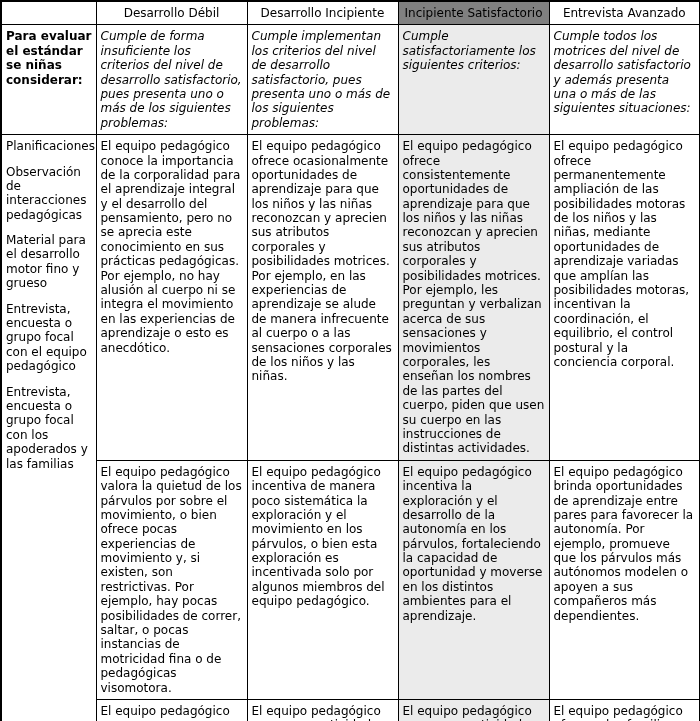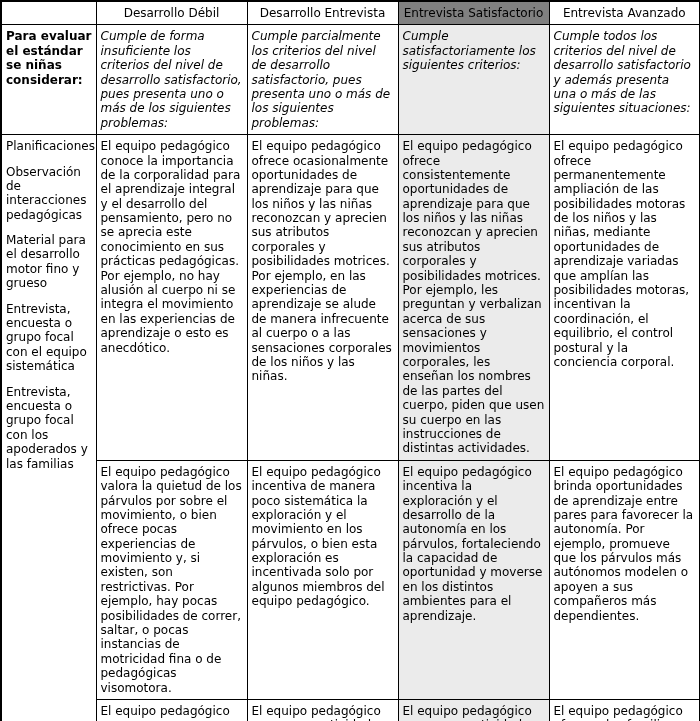--- a/index.html
+++ b/index.html
@@ -81,39 +81,39 @@
     <col class="c-lvl">
     <col class="c-lvl">
     <col class="c-lvl">
     <col class="c-lvl">
   </colgroup>
 
   <tbody>
       <tr class="header-row">
     <td class="corner"></td>
     <th class="col-head">Desarrollo Débil</th>
-    <th class="col-head">Desarrollo Entrevista</th>
-    <th class="col-head sat-head">Entrevista Satisfactorio</th>
+    <th class="col-head">Desarrollo Incipiente</th>
+    <th class="col-head sat-head">Incipiente Satisfactorio</th>
     <th class="col-head">Entrevista Avanzado</th>
   </tr>
 
   <tr class="criteria-row">
     <td class="left-title">Para evaluar el estándar se niñas considerar:</td>
     <td class="crit"><span>Cumple de forma insuficiente los criterios del nivel de desarrollo satisfactorio, pues presenta </span><b>uno o más</b><span> de los siguientes problemas:</span></td>
-    <td class="crit"><span>Cumple parcialmente los criterios del nivel de desarrollo satisfactorio, pues presenta </span><b>uno o más</b><span> de los siguientes problemas:</span></td>
+    <td class="crit"><span>Cumple implementan los criterios del nivel de desarrollo satisfactorio, pues presenta </span><b>uno o más</b><span> de los siguientes problemas:</span></td>
     <td class="crit sat-cell"><span>Cumple satisfactoriamente los siguientes criterios:</span><b></b><span></span></td>
-    <td class="crit"><span>Cumple todos los criterios del nivel de desarrollo satisfactorio y además presenta </span><b>una o más</b><span> de las siguientes situaciones:</span></td>
+    <td class="crit"><span>Cumple todos los motrices del nivel de desarrollo satisfactorio y además presenta </span><b>una o más</b><span> de las siguientes situaciones:</span></td>
   </tr>
 
   <tr class="body-row-1">
     <td class="left-list" rowspan="3">
       <div class="list-item">Planificaciones</div>
       <div class="list-item">Observación de interacciones pedagógicas</div>
       <div class="list-item">Material para el desarrollo motor fino y grueso</div>
-      <div class="list-item">Entrevista, encuesta o grupo focal con el equipo sistemática</div>
+      <div class="list-item">Entrevista, encuesta o grupo focal con el equipo pedagógico</div>
       <div class="list-item">Entrevista, encuesta o grupo focal con los apoderados y las familias</div>
     </td>
     <td class="body-cell">El equipo pedagógico conoce la importancia de la corporalidad para el aprendizaje integral y el desarrollo del pensamiento, pero no se aprecia este conocimiento en sus prácticas pedagógicas. Por ejemplo, no hay alusión al cuerpo ni se integra el movimiento en las experiencias de aprendizaje o esto es anecdótico.</td>
     <td class="body-cell">El equipo pedagógico ofrece ocasionalmente oportunidades de aprendizaje para que los niños y las niñas reconozcan y aprecien sus atributos corporales y posibilidades motrices. Por ejemplo, en las experiencias de aprendizaje se alude de manera infrecuente al cuerpo o a las sensaciones corporales de los niños y las niñas.</td>
     <td class="body-cell sat-cell">El equipo pedagógico ofrece consistentemente oportunidades de aprendizaje para que los niños y las niñas reconozcan y aprecien sus atributos corporales y posibilidades motrices. Por ejemplo, les preguntan y verbalizan acerca de sus sensaciones y movimientos corporales, les enseñan los nombres de las partes del cuerpo, piden que usen su cuerpo en las instrucciones de distintas actividades.</td>
     <td class="body-cell">El equipo pedagógico ofrece permanentemente ampliación de las posibilidades motoras de los niños y las niñas, mediante oportunidades de aprendizaje variadas que amplían las posibilidades motoras, incentivan la coordinación, el equilibrio, el control postural y la conciencia corporal.</td>
   </tr>
 
   <tr class="body-row-2">
     <td class="body-cell">El equipo pedagógico valora la quietud de los párvulos por sobre el movimiento, o bien ofrece pocas experiencias de movimiento y, si existen, son restrictivas. Por ejemplo, hay pocas posibilidades de correr, saltar, o pocas instancias de motricidad fina o de pedagógicas visomotora.</td>

